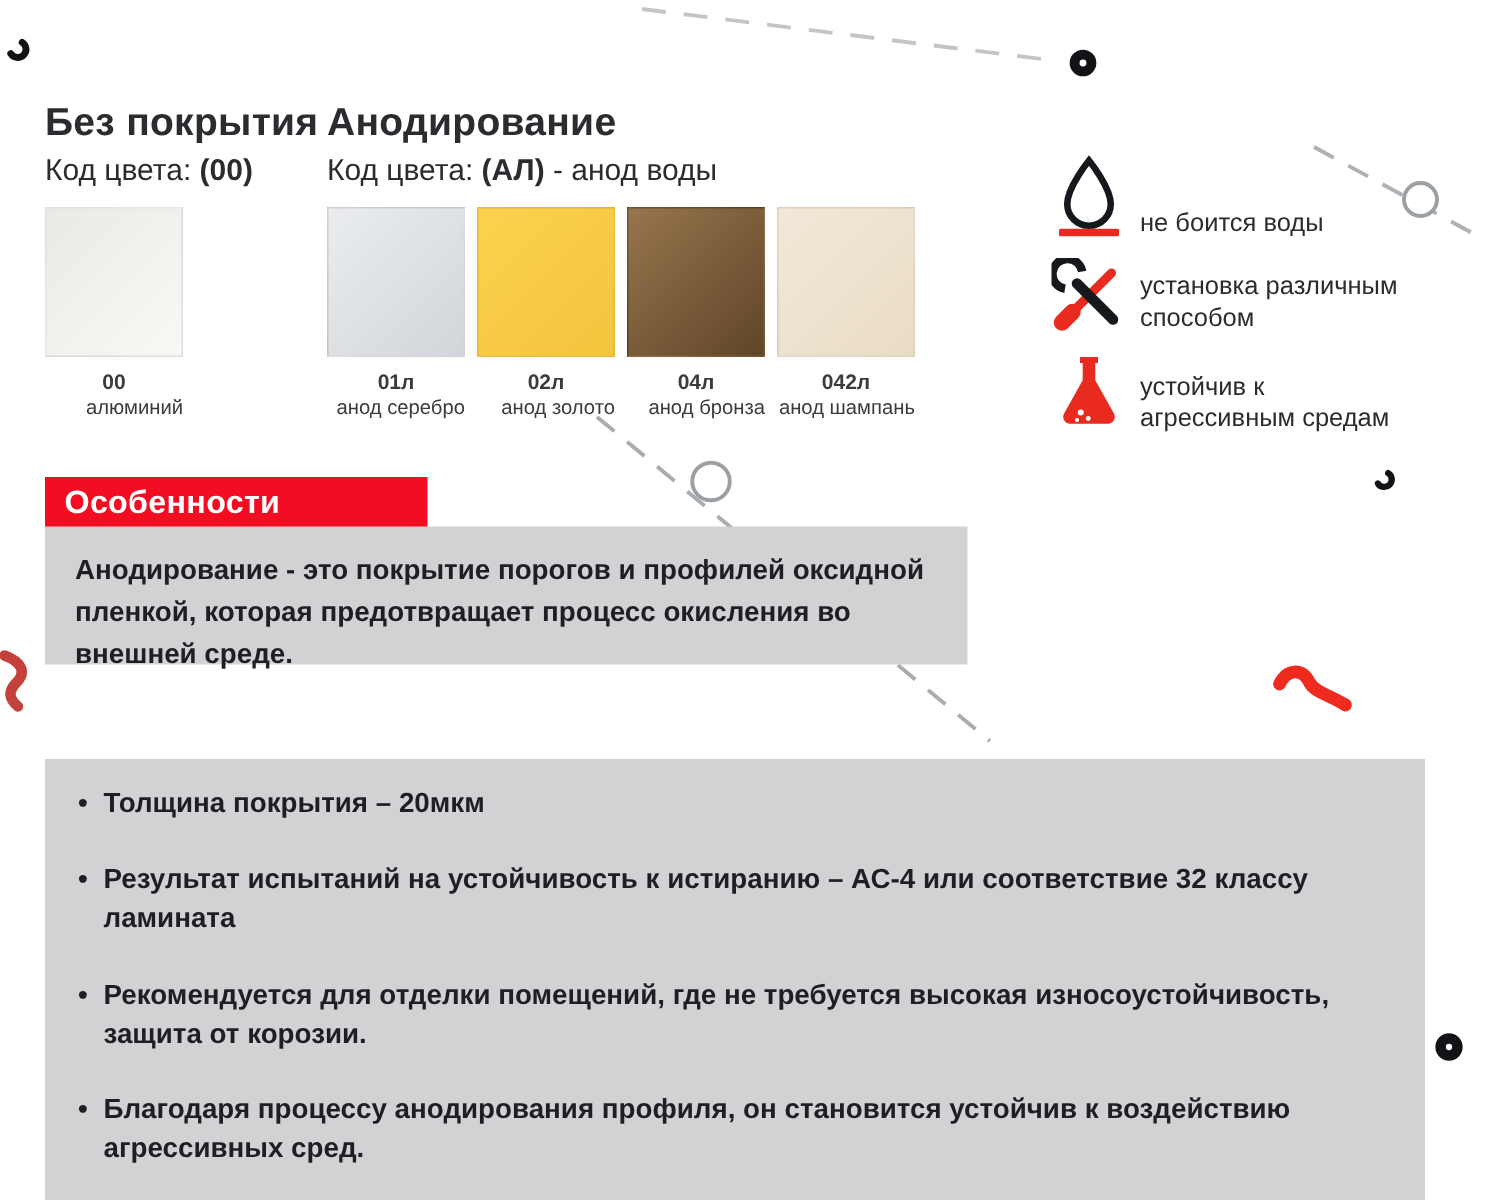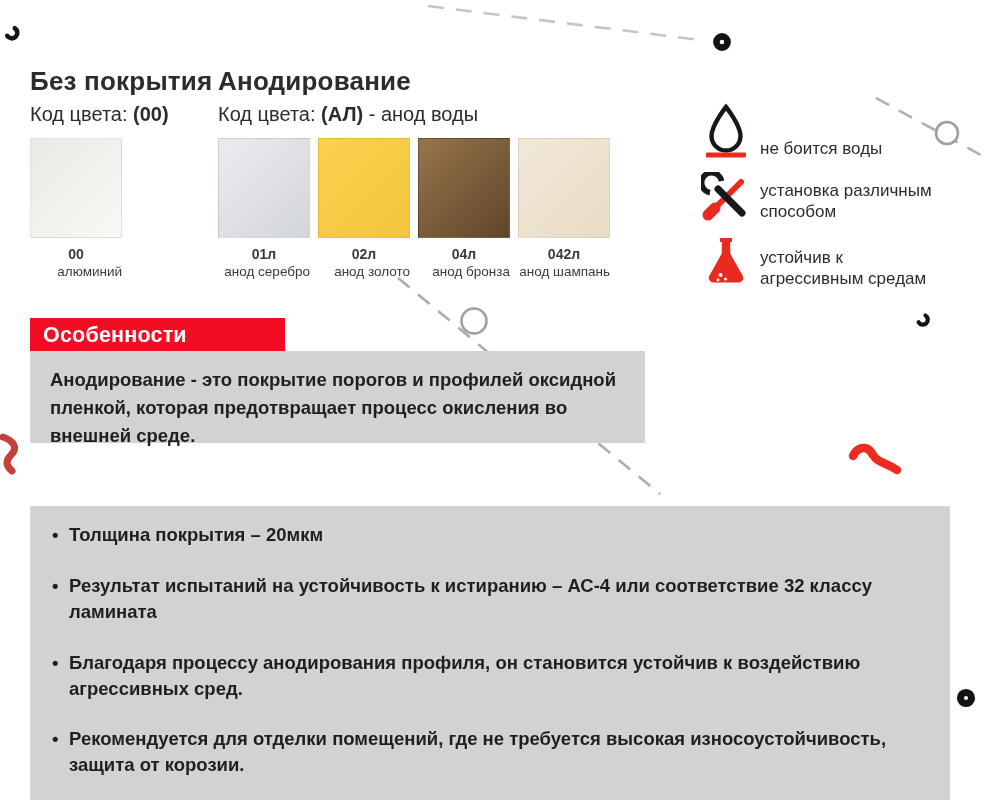--- a/index.html
+++ b/index.html
@@ -157,16 +157,16 @@
   <span>Анодирование - это покрытие порогов и профилей оксидной пленкой, которая предотвращает процесс окисления во внешней среде.</span>
 </div>
 
 <div class="banner" style="top:472px;margin-top:35px;">
   <span>Особенности</span>
 </div>
 <div class="panel" id="feat-panel">
   <ul>
     <li>Толщина покрытия – 20мкм</li>
     <li>Результат испытаний на устойчивость к истиранию – АС-4 или соответствие 32 классу ламината</li>
+    <li>Рекомендуется для отделки помещений,  где не требуется высокая износоустойчивость, защита от корозии.</li>
     <li>Благодаря процессу анодирования профиля, он становится устойчив к воздействию агрессивных сред.</li>
-    <li>Рекомендуется для отделки помещений,  где не требуется высокая износоустойчивость, защита от корозии.</li>
   </ul>
 </div>
 
 </body></html>

